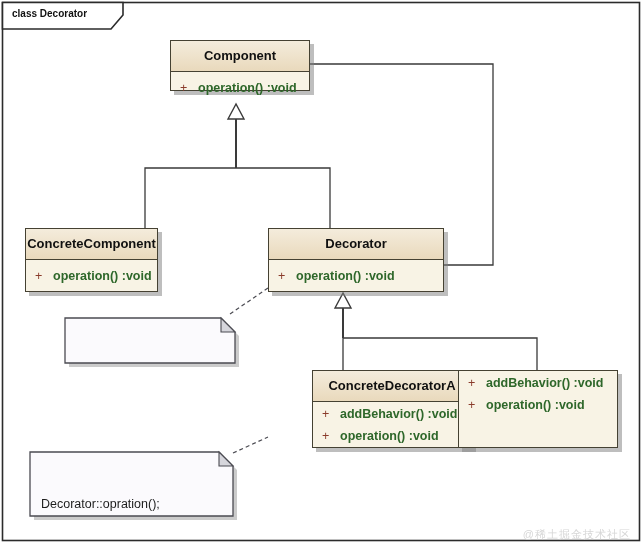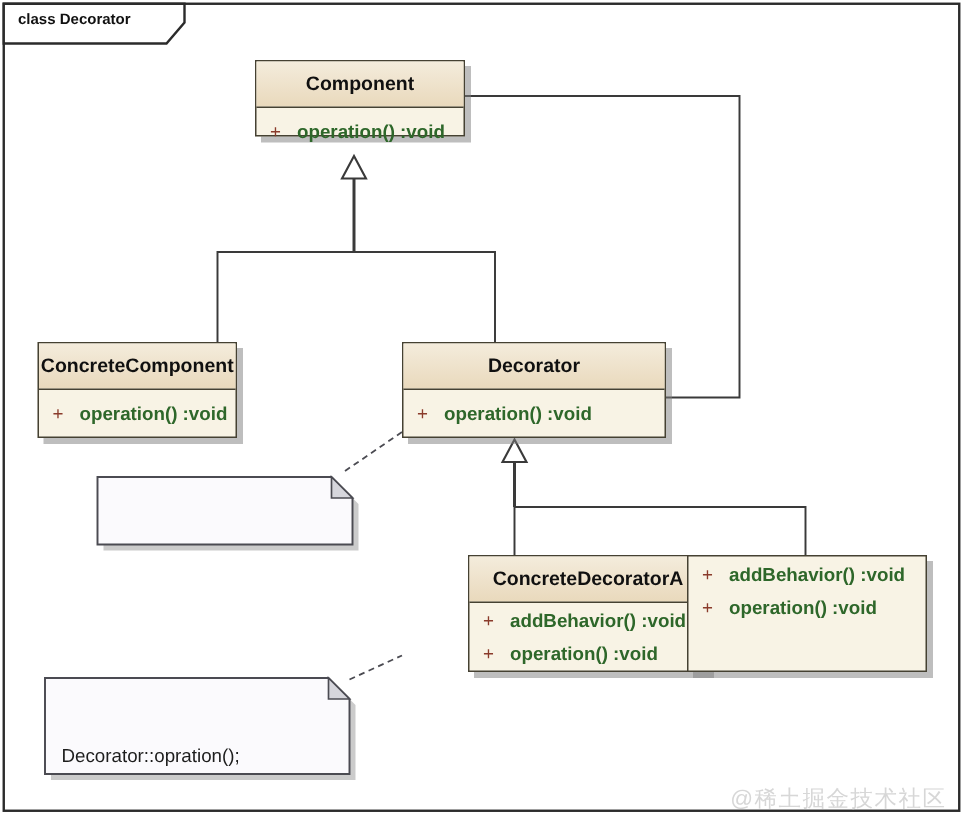--- a/index.html
+++ b/index.html
@@ -32,21 +32,21 @@
     padding-left:9px;font-size:12.5px;white-space:nowrap;
   }
   .vis{color:#8a3b2b;width:18px;}
   .sig{color:#2e672a;font-weight:bold;}
   .note-text{
     position:absolute;font-size:12.5px;color:#1d1d1d;white-space:pre;
   }
   .note-text .ln{height:27px;line-height:27px;}
   .watermark{
     position:absolute;right:12px;bottom:4px;
-    font-size:15px;color:#d7d7d7;letter-spacing:1px;
+    font-size:11px;color:#d7d7d7;letter-spacing:1px;
   }
 </style>
 </head>
 <body>
 
 <div id="stage">
 
   <svg id="wires" viewBox="0 0 643 546" xmlns="http://www.w3.org/2000/svg">
 
     <rect x="2.5" y="2.5" width="637" height="538" fill="none" stroke="#2b2b2b" stroke-width="1.6"></rect>

